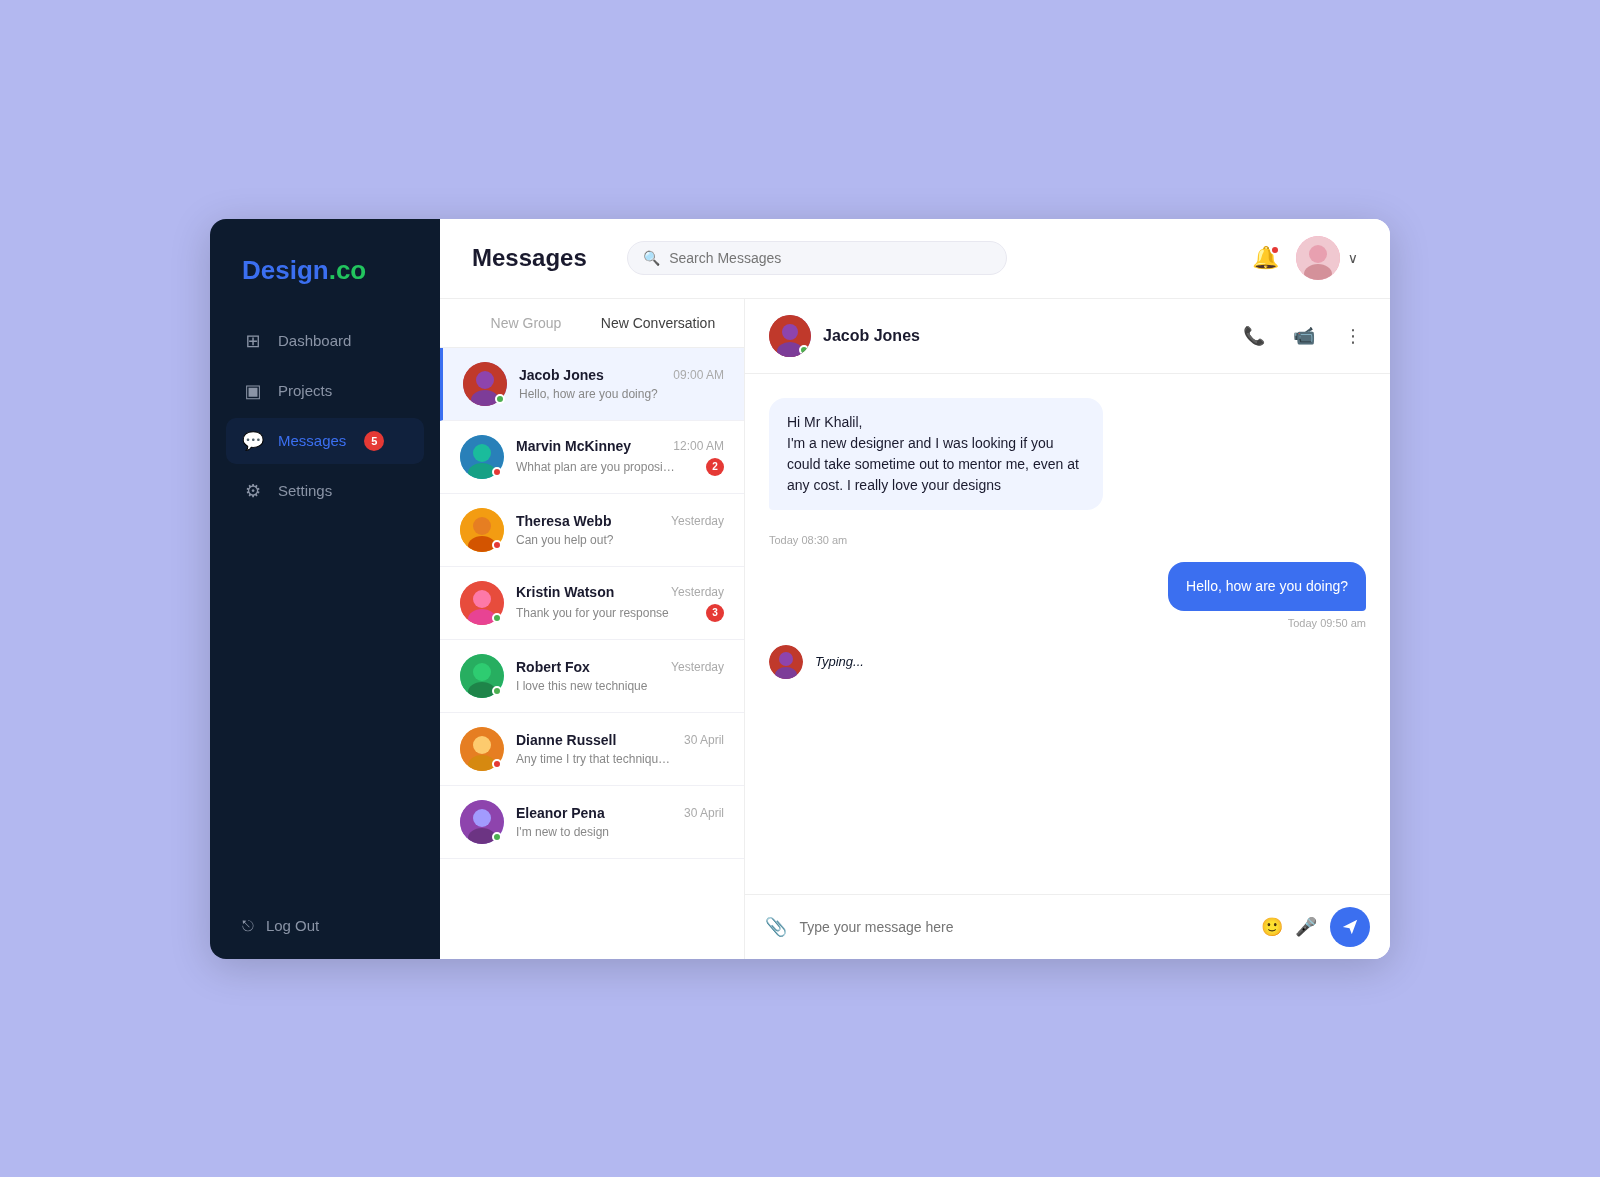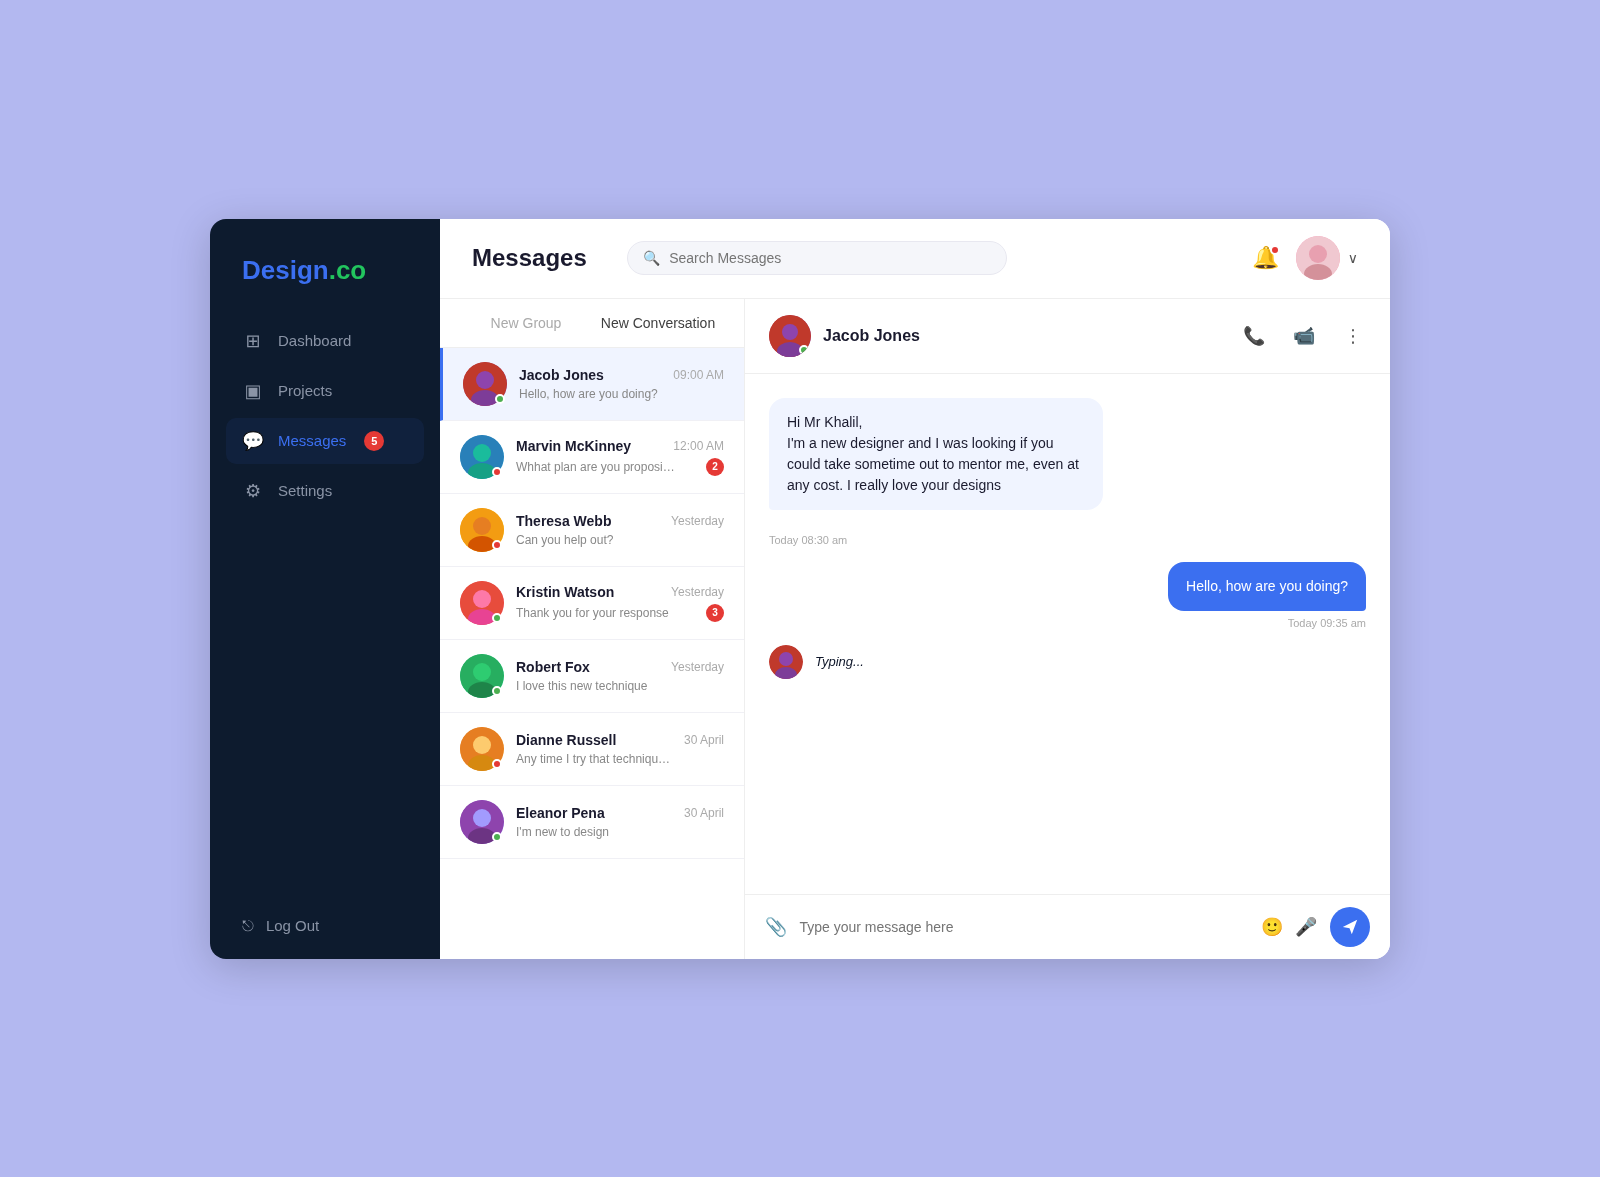--- a/index.html
+++ b/index.html
@@ -704,21 +704,21 @@
 
         <div class="chat-messages">
           <div class="msg-incoming">
             <div class="msg-bubble-incoming">
               Hi Mr Khalil,<br>I'm a new designer and I was looking if you could take sometime out to mentor me, even at any cost. I really love your designs
             </div>
             <div class="msg-time">Today 08:30 am</div>
           </div>
           <div class="msg-outgoing">
             <div class="msg-bubble-outgoing">Hello, how are you doing?</div>
-            <div class="msg-time-outgoing">Today 09:35 am</div>
+            <div class="msg-time-outgoing">Today 09:50 am</div>
           </div>
           <div class="typing-row">
             <div class="typing-avatar">
               <svg viewBox="0 0 34 34" width="34" height="34">
                   <circle cx="17" cy="17" r="17" fill="#c0392b"></circle>
                   <ellipse cx="17" cy="14" rx="7" ry="7" fill="#8e44ad"></ellipse>
                   <ellipse cx="17" cy="30" rx="11" ry="8" fill="#7d3c98"></ellipse>
                 </svg>
             </div>
             <span class="typing-text">Typing...</span>

